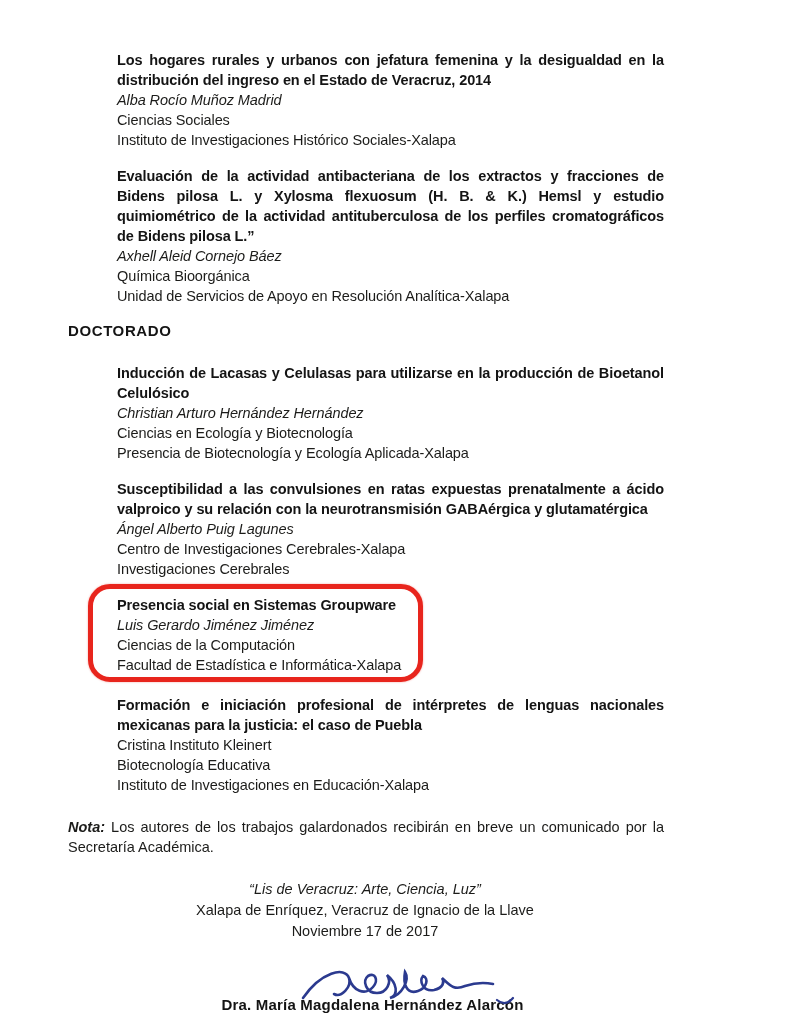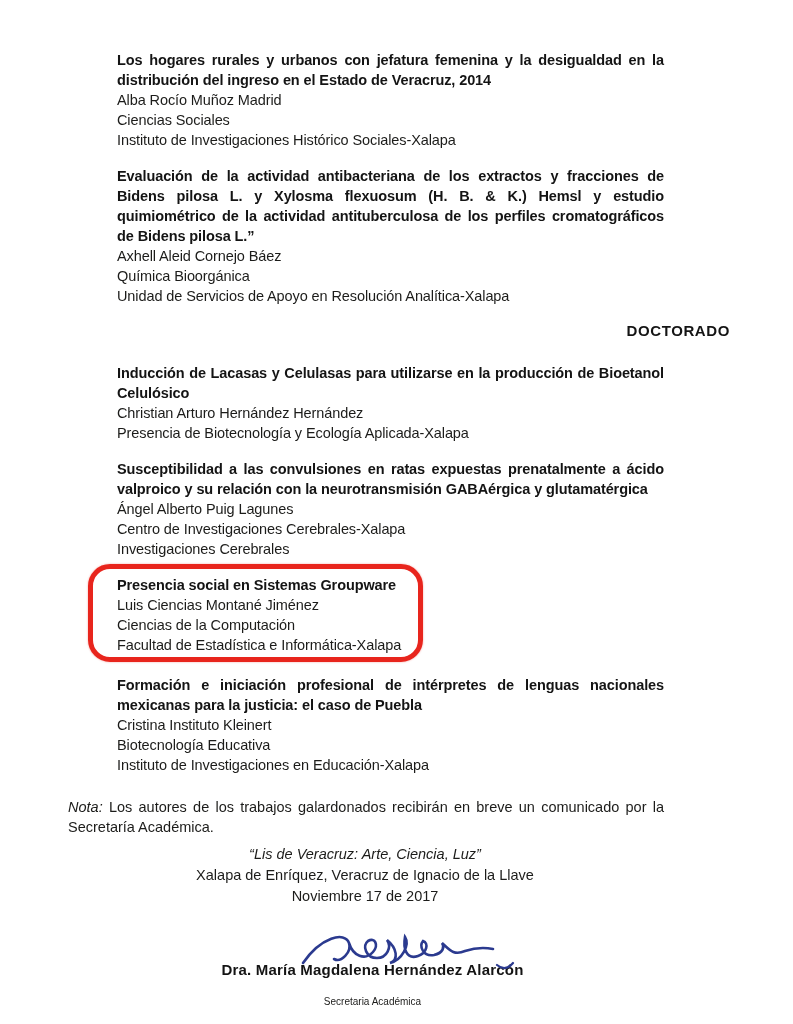--- a/index.html
+++ b/index.html
@@ -22,31 +22,30 @@
     margin: 0 66px 16px 117px;
     font-size: 14.5px;
     line-height: 20px;
     letter-spacing: -0.1px;
   }
   .entry-title {
     font-weight: 700;
     text-align: justify;
     color: #141414;
   }
-  .entry-author { }
+  .entry-author { font-style: italic; }
   .entry-author.upright { font-style: normal; }
   .entry-line { font-style: normal; }
 
   .section-heading {
     margin: 14px 0 24px 68px;
     font-size: 15px;
     font-weight: 700;
     letter-spacing: 0.6px;
     color: #141414;
-    text-align: right;
   }
 
   .entry.highlighted {
     position: relative;
     width: fit-content;
     margin-bottom: 20px;
   }
   .red-circle {
     position: absolute;
     left: -29px;
@@ -58,24 +57,24 @@
     box-shadow: 0 0 2px rgba(232, 37, 29, 0.45);
     pointer-events: none;
   }
 
   .note {
     margin: 22px 66px 0 68px;
     font-size: 14.5px;
     line-height: 20px;
     text-align: justify;
   }
-  .note-label { font-weight: 400; font-style: italic; }
+  .note-label { font-weight: 700; font-style: italic; }
 
   .closing {
-    margin-top: 7px;
+    margin-top: 22px;
     text-align: center;
     font-size: 14.5px;
     line-height: 21px;
   }
   .motto { font-style: italic; }
 
   .signature-block {
     margin-top: 14px;
     text-align: center;
     padding-left: 15px;
@@ -114,34 +113,35 @@
       <div class="entry-author">Axhell Aleid Cornejo Báez</div>
       <div class="entry-line">Química Bioorgánica</div>
       <div class="entry-line">Unidad de Servicios de Apoyo en Resolución Analítica-Xalapa</div>
     </div>
 
     <div class="section-heading">DOCTORADO</div>
 
     <div class="entry">
       <div class="entry-title">Inducción de Lacasas y Celulasas para utilizarse en la producción de Bioetanol Celulósico</div>
       <div class="entry-author">Christian Arturo Hernández Hernández</div>
+      <div class="entry-line">Ciencias en Ecología y Biotecnología</div>
       <div class="entry-line">Presencia de Biotecnología y Ecología Aplicada-Xalapa</div>
     </div>
 
     <div class="entry">
       <div class="entry-title">Susceptibilidad a las convulsiones en ratas expuestas prenatalmente a ácido valproico y su relación con la neurotransmisión GABAérgica y glutamatérgica</div>
       <div class="entry-author">Ángel Alberto Puig Lagunes</div>
       <div class="entry-line">Centro de Investigaciones Cerebrales-Xalapa</div>
       <div class="entry-line">Investigaciones Cerebrales</div>
     </div>
 
     <div class="entry highlighted">
       <div class="red-circle" style="border-color: rgb(232, 37, 29);"></div>
       <div class="entry-title">Presencia social en Sistemas Groupware</div>
-      <div class="entry-author">Luis Ciencias Montané Jiménez</div>
+      <div class="entry-author">Luis Gerardo Jiménez Jiménez</div>
       <div class="entry-line">Ciencias de la Computación</div>
       <div class="entry-line">Facultad de Estadística e Informática-Xalapa</div>
     </div>
 
     <div class="entry">
       <div class="entry-title">Formación e iniciación profesional de intérpretes de lenguas nacionales mexicanas para la justicia: el caso de Puebla</div>
       <div class="entry-author upright">Cristina Instituto Kleinert</div>
       <div class="entry-line">Biotecnología Educativa</div>
       <div class="entry-line">Instituto de Investigaciones en Educación-Xalapa</div>
     </div>

